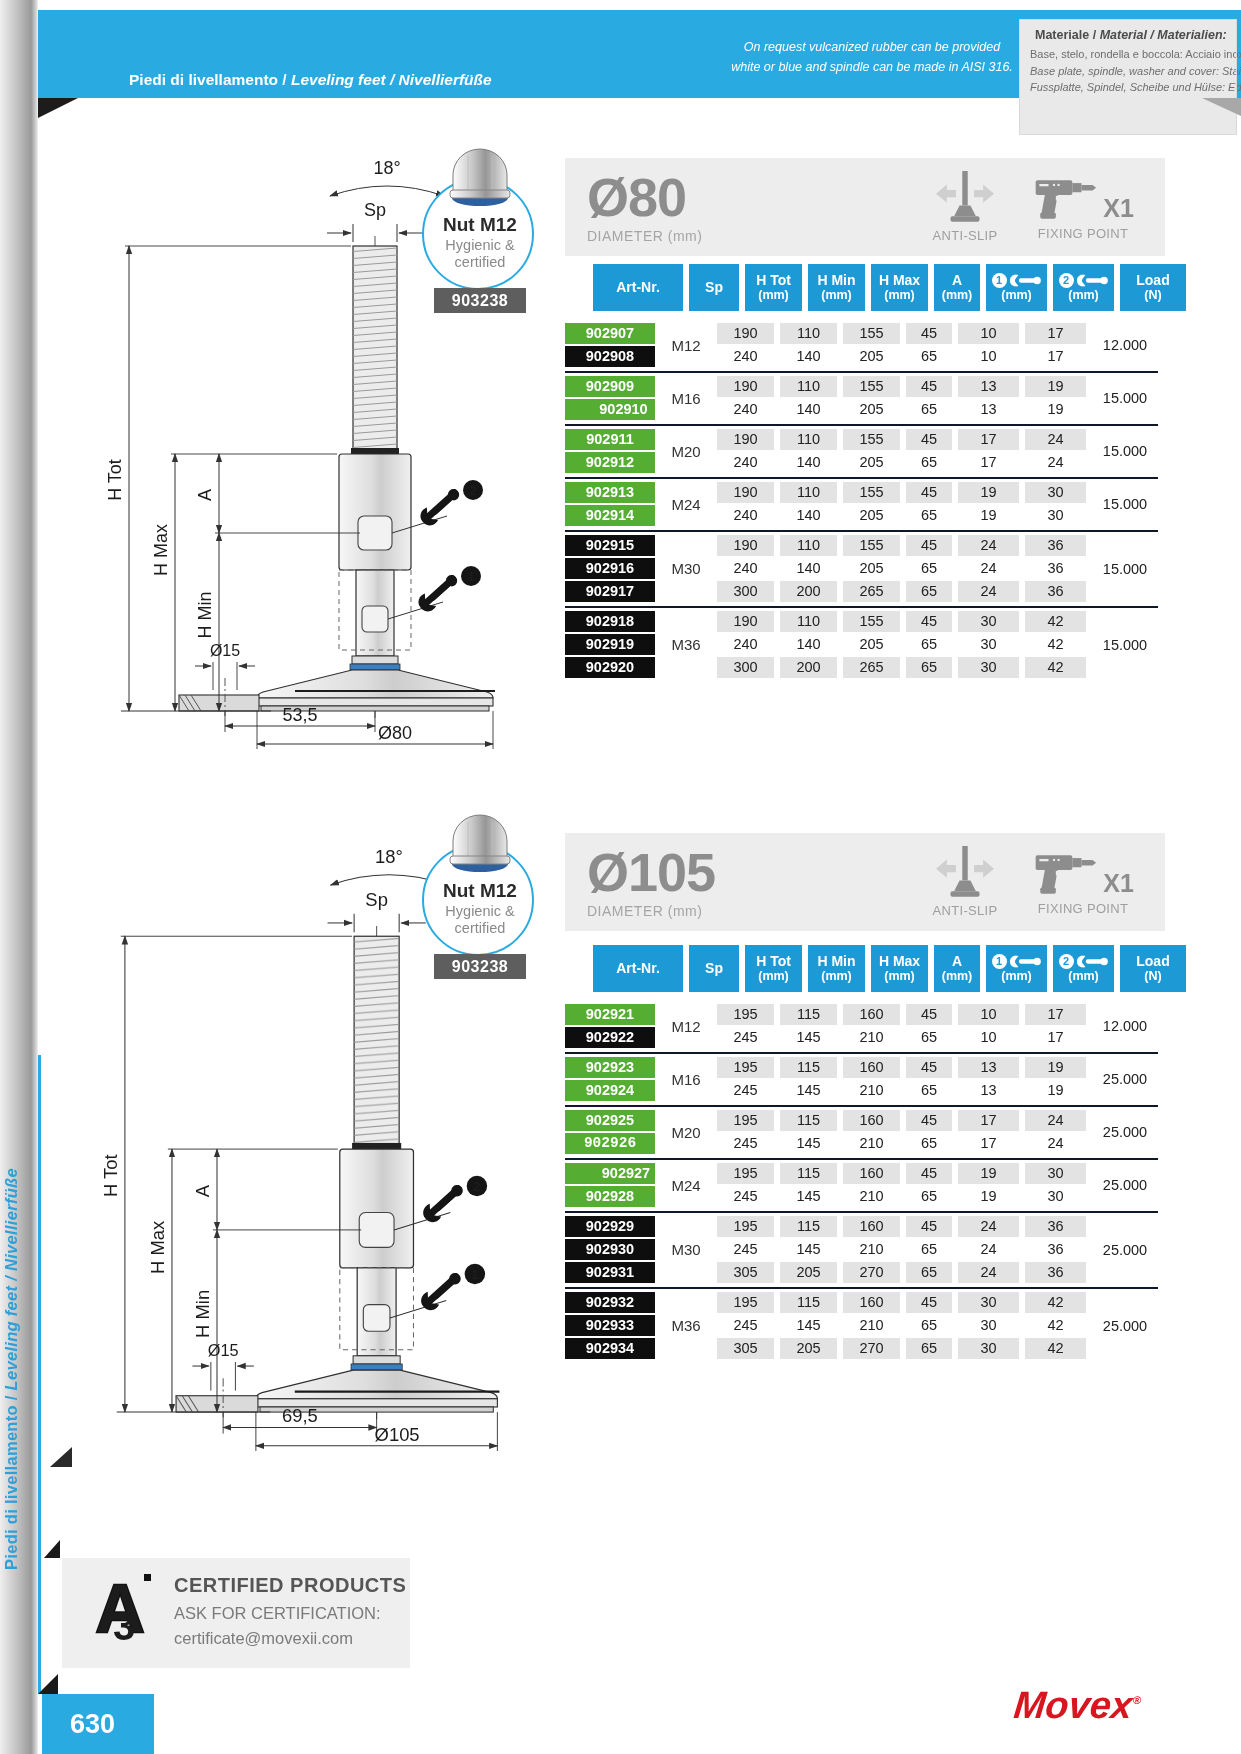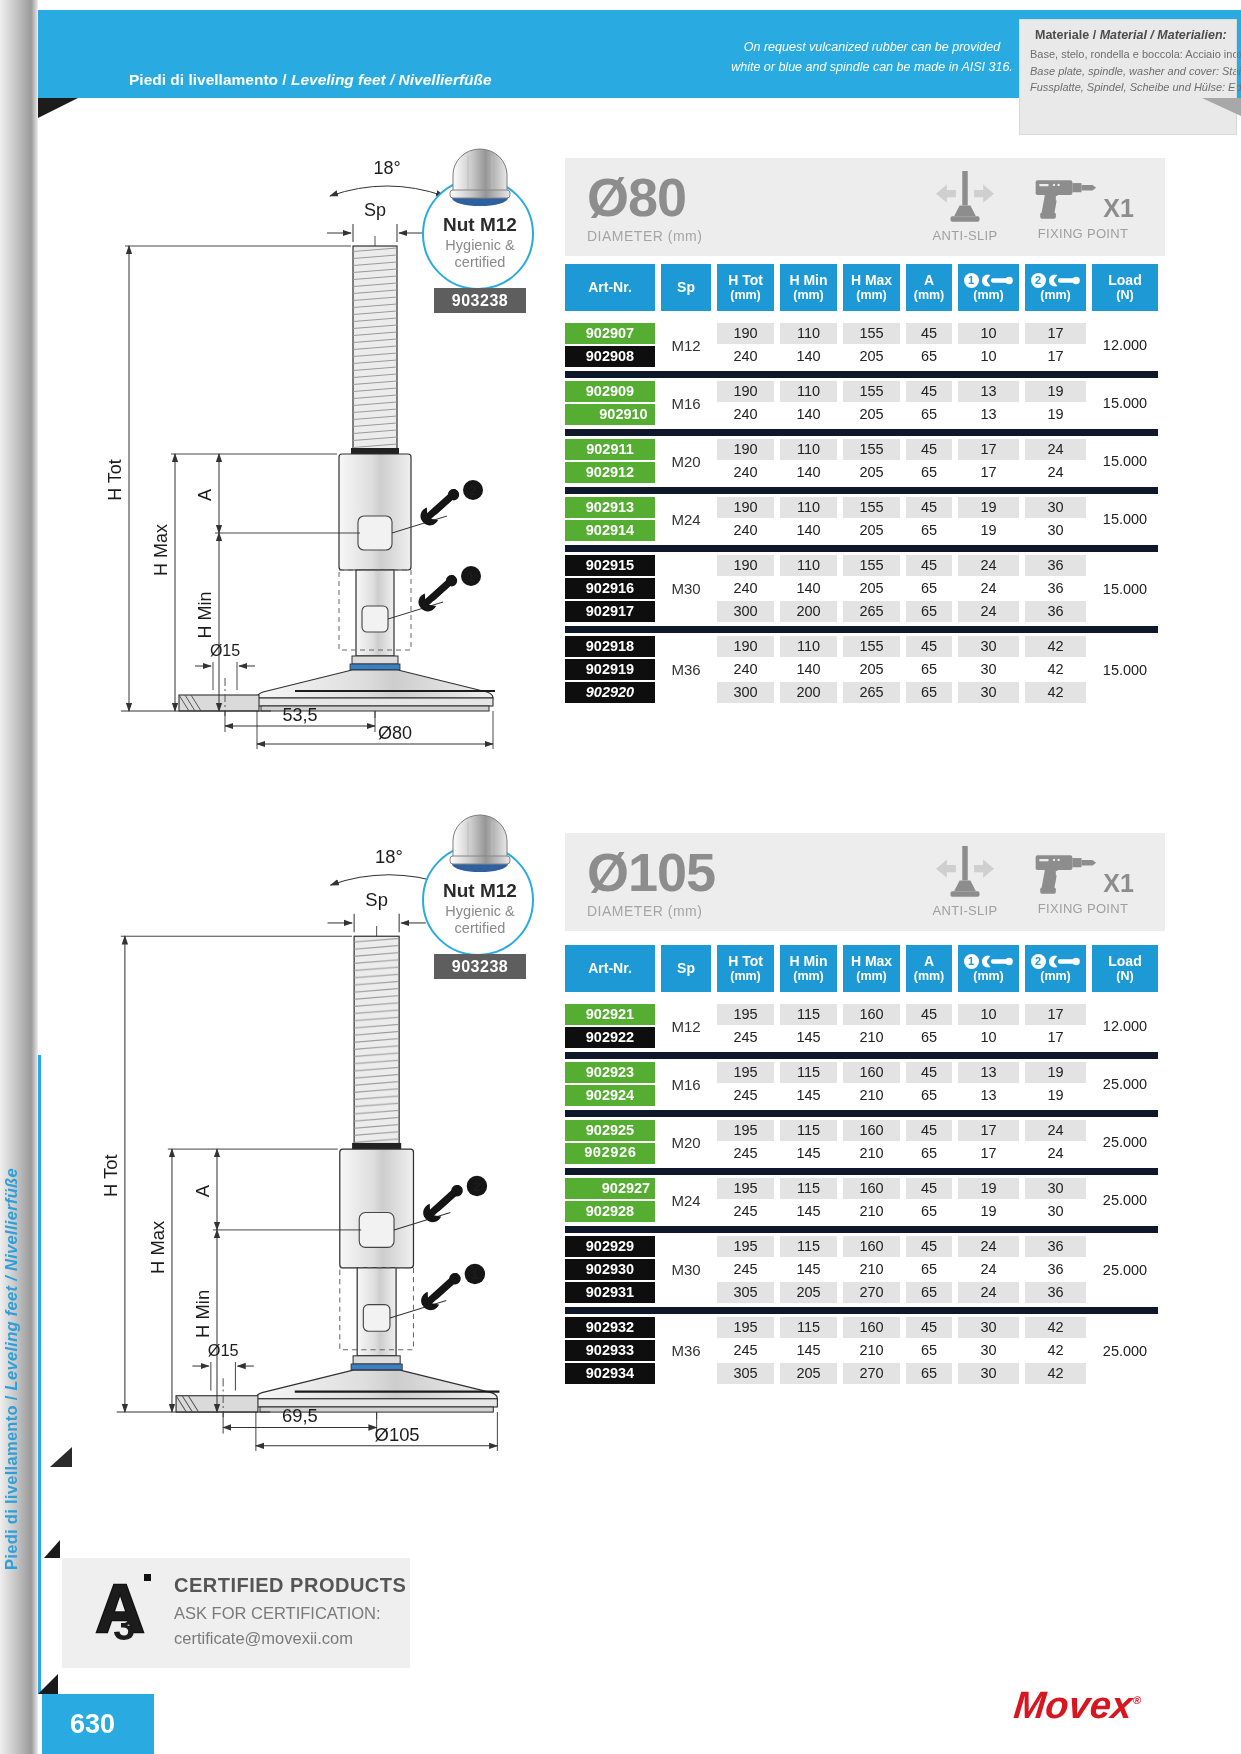--- a/index.html
+++ b/index.html
@@ -26,28 +26,28 @@
   .dval{font-size:54px;font-weight:bold;color:#8d8d8d;letter-spacing:-1px;line-height:1;}
   .dlab{font-size:14px;color:#a5a5a5;letter-spacing:.5px;margin-top:4px;}
   .spacer{flex:1;}
   .icoblk{display:flex;flex-direction:column;align-items:center;width:104px;}
   .icolab{font-size:13px;color:#9f9f9f;margin-top:5px;letter-spacing:.3px;white-space:nowrap;}
   .fixrow{display:flex;align-items:flex-end;gap:5px;}
   .x1{font-size:25px;font-weight:bold;color:#8d8d8d;line-height:1;}
   
   .dtable{position:absolute;left:565px;width:593px;}
   .thead,.tgroup{display:grid;grid-template-columns:90px 50px 57px 57px 57px 46px 61px 61px 66px;column-gap:6px;}
-  .thead{margin-bottom:9px;}
+  .thead{margin-bottom:9px;margin-left:28px;}
   .th{background:#1d9ad6;color:#fff;height:47px;display:flex;flex-direction:column;align-items:center;justify-content:center;
       font-weight:bold;font-size:14px;line-height:1.2;text-align:center;}
   .hsub{font-size:12.5px;}
   .hrow{display:flex;align-items:center;gap:3px;}
   .cnum{width:15px;height:15px;border-radius:50%;background:#fff;color:#1d9ad6;font-size:11px;line-height:15px;display:inline-block;text-align:center;font-weight:bold;}
   .wsvg{width:32px;height:13px;fill:#fff;}
-  .tgroup{padding:3px 0 4px;border-bottom:7px solid #0f172a;row-gap:2px;}
+  .tgroup{padding:3px 0 4px;border-bottom:2px solid #0f172a;row-gap:2px;}
   .tgroup.last{border-bottom:none;}
   .art{height:21px;line-height:21px;text-align:center;color:#fff;font-weight:bold;font-size:14.5px;}
   .art.green{background:#55ad31;}
   .art.black{background:#0e0e0e;}
   .val{height:21px;line-height:21px;text-align:center;font-size:14.5px;color:#222;}
   .val.shade{background:#e3e3e3;}
   .spc,.loadc{display:flex;align-items:center;justify-content:center;font-size:15px;color:#333;}
   .loadc{font-size:14.5px;color:#222;}
   
   .badge{position:absolute;width:120px;height:180px;}
@@ -439,21 +439,21 @@
         <div class="val shade" style="grid-area: 1 / 6;">45</div>
         <div class="val shade" style="grid-area: 1 / 7;">30</div>
         <div class="val shade" style="grid-area: 1 / 8;">42</div>
         <div class="art black" style="grid-area: 2 / 1;">902919</div>
         <div class="val" style="grid-area: 2 / 3;">240</div>
         <div class="val" style="grid-area: 2 / 4;">140</div>
         <div class="val" style="grid-area: 2 / 5;">205</div>
         <div class="val" style="grid-area: 2 / 6;">65</div>
         <div class="val" style="grid-area: 2 / 7;">30</div>
         <div class="val" style="grid-area: 2 / 8;">42</div>
-        <div class="art black" style="grid-area: 3 / 1; font-style: italic;">902920</div>
+        <div class="art black" style="grid-area: 3 / 1;">902920</div>
         <div class="val shade" style="grid-area: 3 / 3;">300</div>
         <div class="val shade" style="grid-area: 3 / 4;">200</div>
         <div class="val shade" style="grid-area: 3 / 5;">265</div>
         <div class="val shade" style="grid-area: 3 / 6;">65</div>
         <div class="val shade" style="grid-area: 3 / 7;">30</div>
         <div class="val shade" style="grid-area: 3 / 8;">42</div>
         <div class="spc" style="grid-area: 1 / 2 / span 3;">M36</div>
         <div class="loadc" style="grid-area: 1 / 9 / span 3;">15.000</div>
       </div>
     </div>

